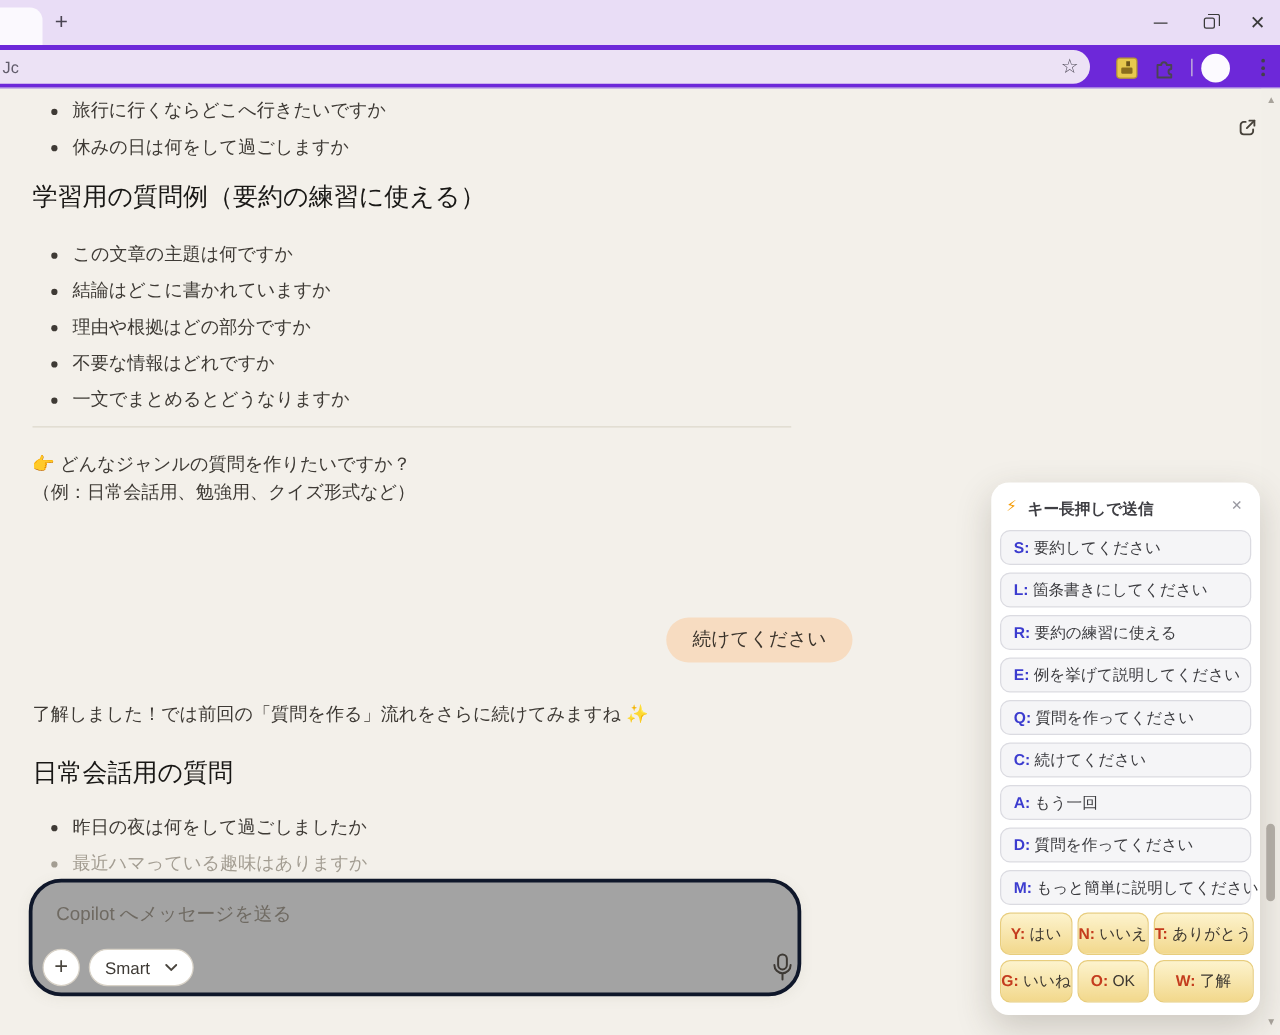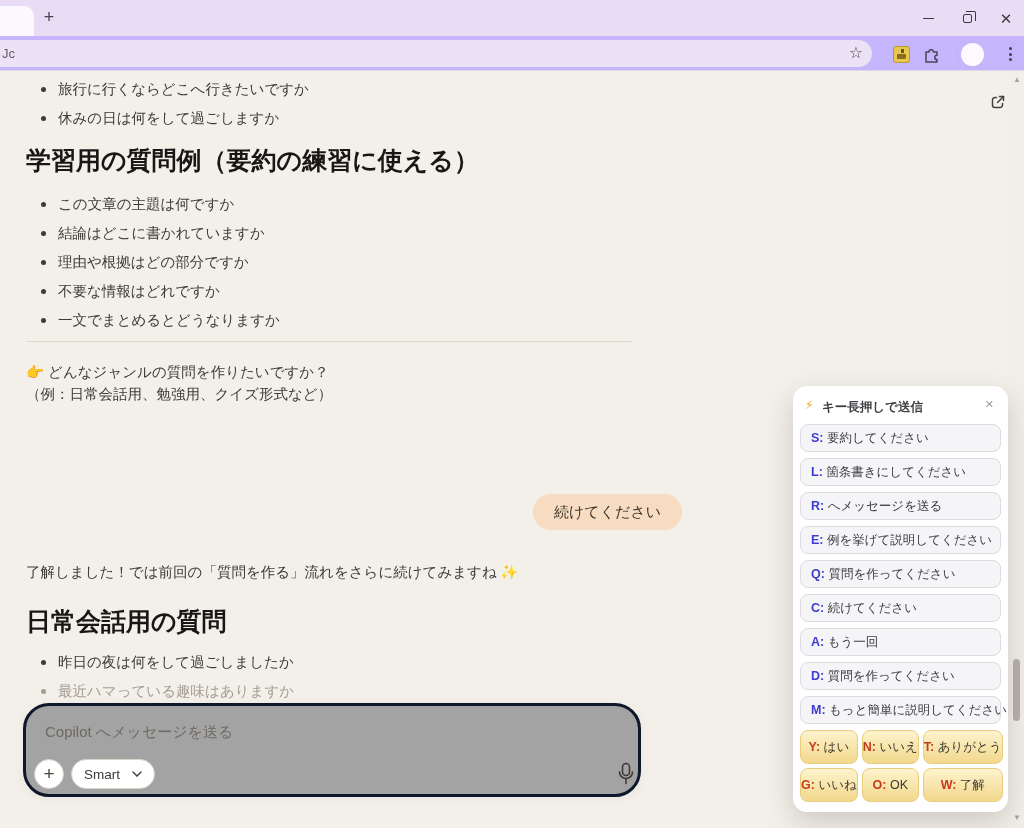--- a/index.html
+++ b/index.html
@@ -21,21 +21,21 @@
   .win-btn { position:absolute; top:6px; width:34px; height:24px; display:flex;
     align-items:center; justify-content:center; color:#3a3a3a; cursor:pointer; }
   .win-min { left:911px; } .win-max { left:950px; } .win-close { left:989px; }
   .glyph-min { display:block; width:11px; height:0; border-bottom:1.6px solid #3a3a3a; }
   .glyph-max { display:block; width:9px; height:9px; border:1.4px solid #3a3a3a; border-radius:2px; position:relative; }
   .glyph-max::before { content:""; position:absolute; left:2px; top:-4px; width:9px; height:9px;
     border-top:1.4px solid #3a3a3a; border-right:1.4px solid #3a3a3a; border-radius:0 2px 0 0; }
   .glyph-x { font-size:15px; line-height:15px; }
 
   .toolbar { position:absolute; left:0; top:36px; width:1024px; height:35px;
-    background:#c4b5fd; border-bottom:1px solid #ded6e8; }
+    background:#6d28d9; border-bottom:1px solid #ded6e8; }
   .addressbar { position:absolute; left:-26px; top:4px; width:898px; height:27px;
     background:#ece2f5; border-radius:14px; }
   .url-text { position:absolute; left:28px; top:6px; font-size:13px; color:#615c6b; }
   .star-icon { position:absolute; right:9px; top:3px; font-size:16px; color:#55505e; cursor:pointer; }
   .ext-yellow { position:absolute; left:893px; top:10px; width:17px; height:17px; border-radius:3px;
     background:#e7c84e; border:1px solid #b99a2e; cursor:pointer; }
   .ext-yellow::before { content:""; position:absolute; left:3px; top:7px; right:3px; bottom:3px;
     background:#8a6d1d; border-radius:1px; }
   .ext-yellow::after { content:""; position:absolute; left:7px; top:2px; width:3px; height:4px; background:#6b541a; }
   .puzzle-btn { position:absolute; left:922px; top:8px; width:20px; height:20px; cursor:pointer; }
@@ -53,21 +53,21 @@
   .scroll-thumb { position:absolute; left:1013px; top:659px; width:7px; height:62px;
     border-radius:4px; background:#b6b1aa; cursor:pointer; }
 
   
   .share-btn { position:absolute; left:988px; top:92px; width:20px; height:20px; cursor:pointer; }
   .bullets { position:absolute; margin:8px; padding:0; list-style:none; }
   .bullets li { position:relative; padding-left:24px; font-size:14.5px; line-height:16px;
     margin-bottom:13px; color:#3e3a35; white-space:nowrap; }
   .bullets li::before { content:""; position:absolute; left:7px; top:5.5px; width:5px; height:5px;
     border-radius:50%; background:#3e3a35; }
-  .h2 { position:absolute; margin:0; font-size:25px; font-weight:bold; color:#181715; white-space:nowrap; }
+  .h2 { position:absolute; margin:0; font-size:20px; font-weight:normal; color:#181715; white-space:nowrap; }
   .divider { position:absolute; left:26px; width:607px; height:0; border-top:1px solid #ddd7cc; }
   .para { position:absolute; font-size:14.5px; line-height:22px; color:#3e3a35; white-space:nowrap;text-align:center; }
   .faded { color:#a39d92 !important; }
   .faded::before { background:#a39d92 !important; }
   .user-bubble { position:absolute; left:533px; top:494px; height:36px; padding:0 21px;
     background:#f7dcc1; border-radius:18px; font-size:15px; line-height:36px; color:#3a332b; }
 
   
   .composer { position:absolute; left:23px; top:703px; width:618px; height:94px;
     background:#a3a3a3; border:3px solid #0f172a; border-radius:26px;
@@ -217,21 +217,21 @@
   <div class="sc-row">
     <span class="sc-key">S</span>
       <span>要約してください</span>
   </div>
   <div class="sc-row">
     <span class="sc-key">L</span>
       <span>箇条書きにしてください</span>
   </div>
   <div class="sc-row">
     <span class="sc-key">R</span>
-      <span>へメッセージを送る</span>
+      <span>要約の練習に使える</span>
   </div>
   <div class="sc-row">
     <span class="sc-key">E</span>
       <span>例を挙げて説明してください</span>
   </div>
   <div class="sc-row">
     <span class="sc-key">Q</span>
       <span>質問を作ってください</span>
   </div>
   <div class="sc-row">

